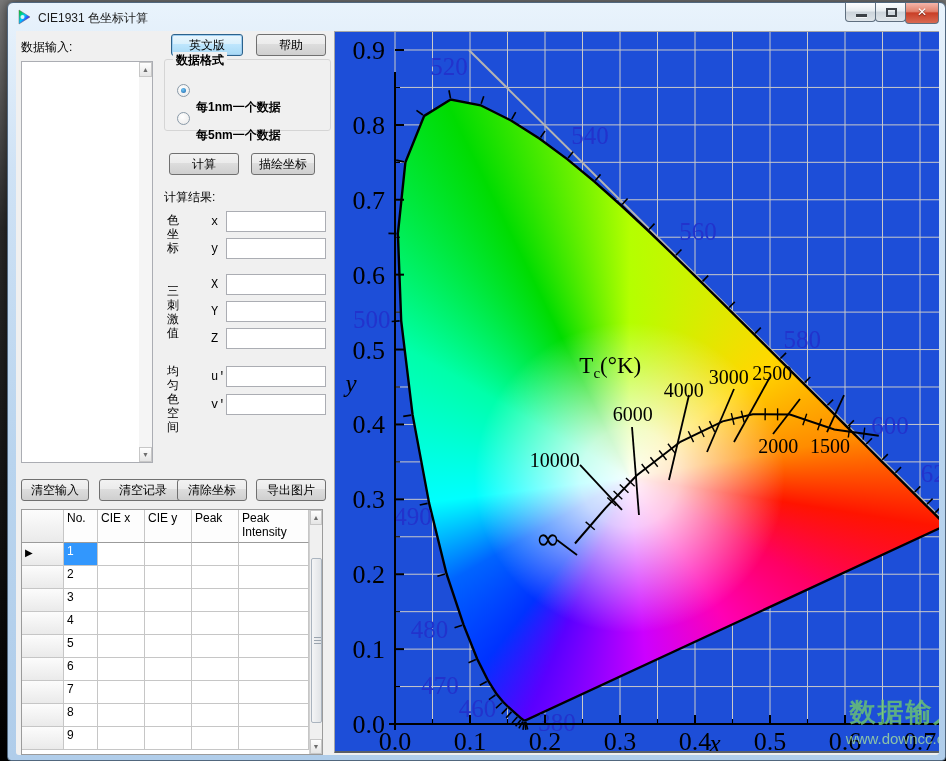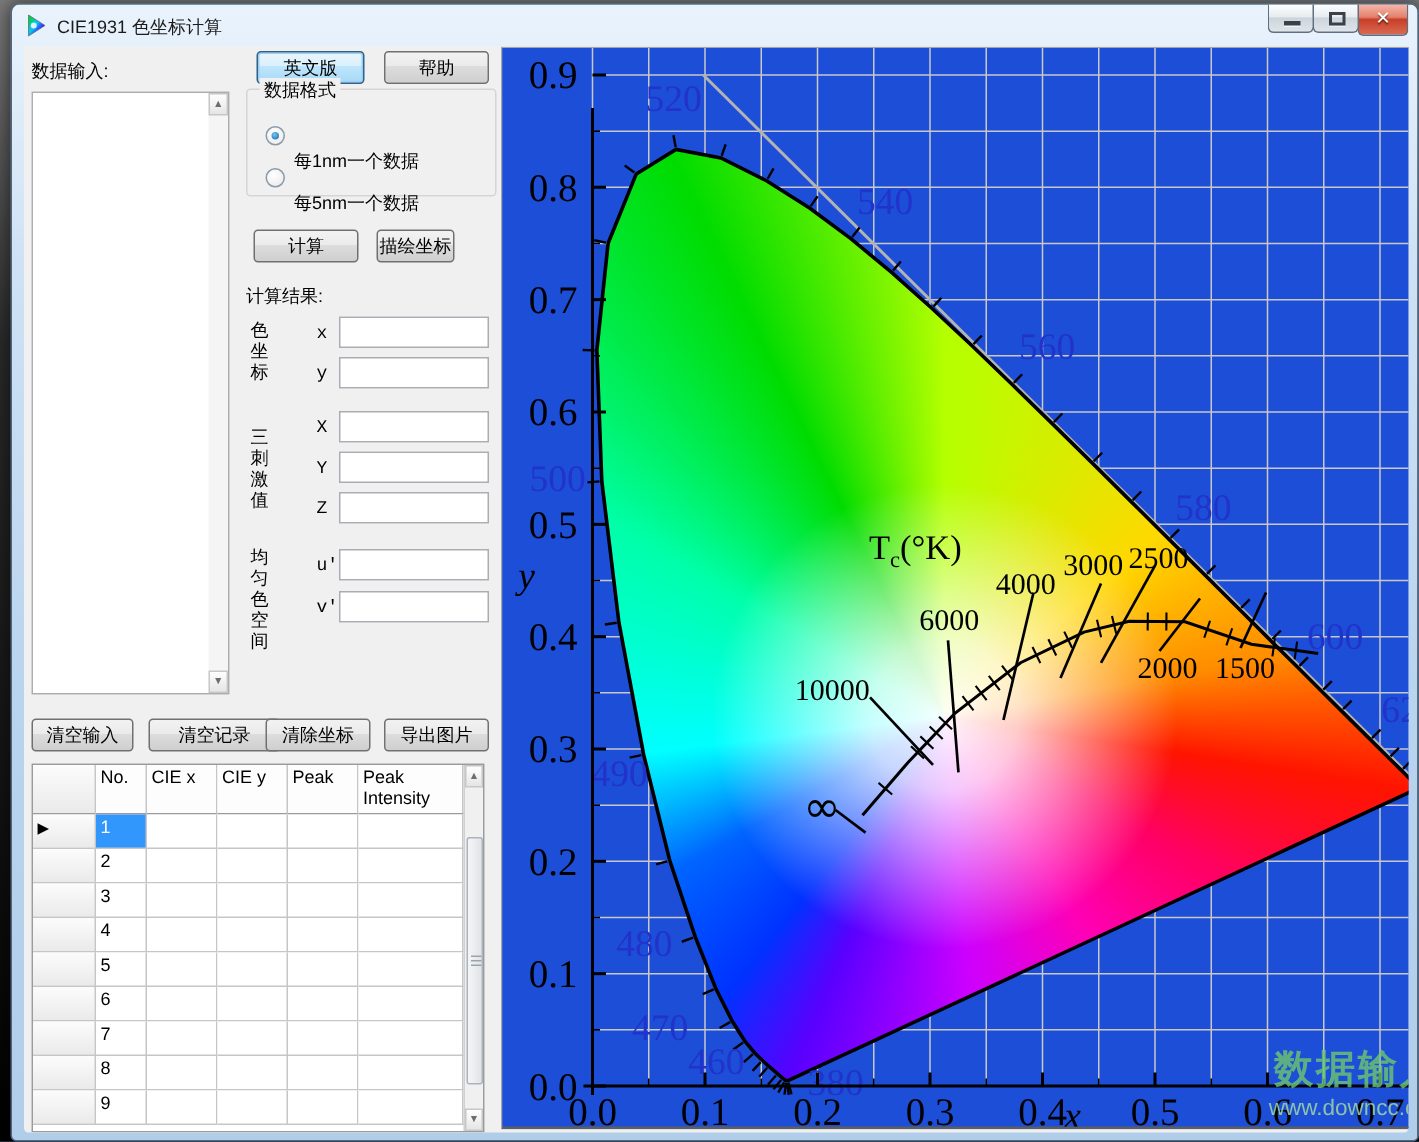--- a/index.html
+++ b/index.html
@@ -38,21 +38,21 @@
   .btn.focused { border-color:#2c628b;
     background:linear-gradient(180deg,#eaf6fd 0%,#d9f0fc 45%,#bee6fd 46%,#a7d9f5 100%);
     box-shadow:inset 0 0 0 1px #9ecdf0; }
   .ta { position:absolute; left:5px; top:30px; width:132px; height:402px;
     border:1px solid #abadb3; background:#fff; resize:none; outline:none;
     font-family:inherit; font-size:12px; padding:2px 16px 2px 3px; }
   .ta-sb { position:absolute; left:123px; top:31px; width:13px; height:400px; background:#f5f5f5; }
   .sb-arrow { position:absolute; left:0; width:13px; height:15px; background:linear-gradient(180deg,#fefefe,#e5e5e5);
     border:1px solid #c7c7c7; color:#6d6d6d; font-size:7px; text-align:center; line-height:13px; }
   .groupbox { position:absolute; left:148px; top:28px; width:167px; height:72px;
-    border:1px solid #d5d5d5; border-radius:3px; }
+    border:1px solid #d5d5d5; border-radius:3px;font-weight:bold; }
   .groupbox .gtitle { position:absolute; left:8px; top:-8px; background:#f0f0f0; padding:0 3px; }
   .radio-row { position:absolute; left:12px; height:14px; }
   .radio { position:absolute; left:0; top:0; width:13px; height:13px; border:1px solid #8a9aa8;
     border-radius:50%; background:radial-gradient(circle at 40% 35%,#fff,#e8e8e8); }
   .radio .dot { position:absolute; left:3px; top:3px; width:5px; height:5px; border-radius:50%;
     background:radial-gradient(circle at 40% 35%,#6ec6f5,#1d62a8); display:none; }
   .radio.sel .dot { display:block; }
   .radio-label { position:absolute; left:19px; top:15px; white-space:nowrap; }
   .results { position:absolute; left:148px; top:175px; width:180px; height:250px; }
   .vlabel { position:absolute; width:14px; text-align:center; font-size:12px; line-height:14px; color:#000; }
@@ -165,21 +165,21 @@
             <span class="radio-label">每1nm一个数据</span>
           </div>
           <div class="radio-row" style="top: 52px;">
             <span class="radio"></span>
             <span class="radio-label">每5nm一个数据</span>
           </div>
         </div>
     </div>
 
     <button class="btn" style="left:153px;top:122px;width:70px;">计算</button>
-    <button class="btn" style="left:235px;top:122px;width:52px;">描绘坐标</button>
+    <button class="btn" style="left:235px;top:122px;width:64px;">描绘坐标</button>
 
     <span class="lbl" style="left:148px;top:158px;">计算结果:</span>
     <div class="results" id="results">
         <div class="vlabel" style="left: 2px; top: 7px;">
           <div>色</div>
           <div>坐</div>
           <div>标</div>
         </div>
         <span class="fld-label" style="left: 47px; top: 9px;">x</span>
         <input class="fld" style="left: 62px; top: 5px;">

